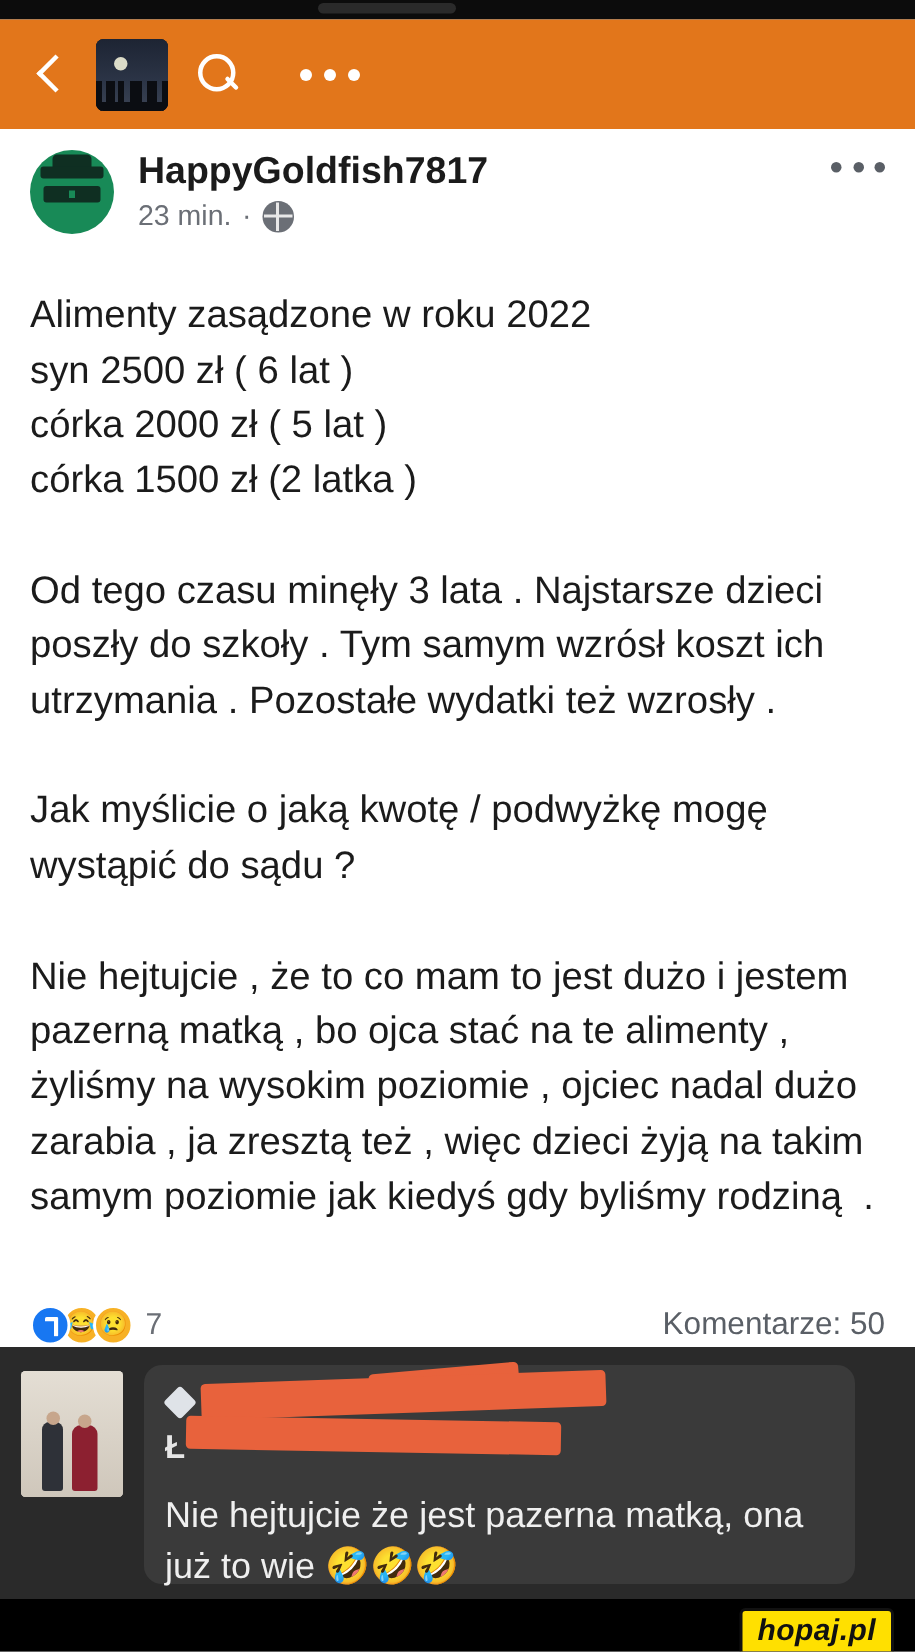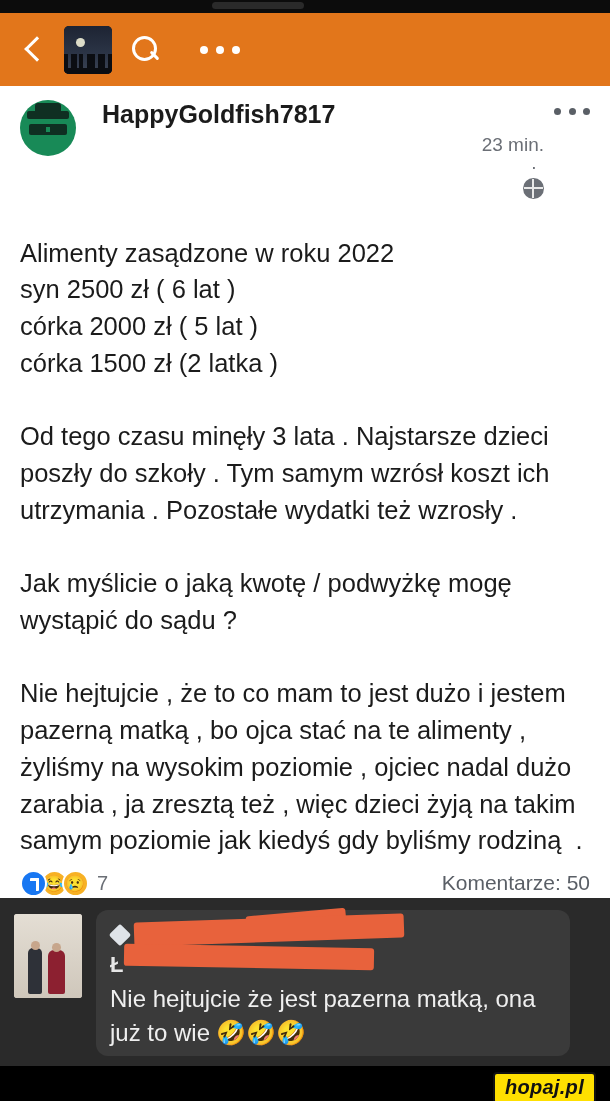--- a/index.html
+++ b/index.html
@@ -154,21 +154,20 @@
     position: absolute;
     top: 86px; left: 0;
     width: 610px;
     background: #fff;
     padding: 10px 20px 0 20px;
   }
   .post-head {
     display: flex;
     align-items: flex-start;
     padding-top: 4px;
-    gap: 10px;
   }
   .avatar {
     width: 56px; height: 56px;
     border-radius: 50%;
     background: #188a57;
     flex: 0 0 auto;
     margin-right: 16px;
     position: relative;
     overflow: hidden;
   }
@@ -203,24 +202,23 @@
   .poster-block { flex: 1 1 auto; min-width: 0; }
   .poster-name {
     font-size: 25px;
     font-weight: bold;
     color: #1b1b1b;
     line-height: 1.15;
   }
   .post-meta {
     margin-top: 5px;
     display: flex;
-    align-items: flex-end;
+    align-items: center;
     font-size: 19px;
     color: #6b6f76;
-    flex-direction: column;
   }
   .post-meta .dot-sep { margin: 0 7px; }
   .globe-icon {
     width: 21px; height: 21px;
     border-radius: 50%;
     background: #6b6f76;
     position: relative;
     display: inline-block;
   }
   .globe-icon::before {
@@ -398,21 +396,21 @@
   .redaction {
     position: absolute;
     background: #e8623c;
     border-radius: 3px;
   }
   .red1 { left: 38px; top: 8px; width: 270px; height: 24px; transform: rotate(-2deg); }
   .red2 { left: 28px; top: 36px; width: 250px; height: 22px; transform: rotate(1deg); }
   .red3 { left: 150px; top: 2px; width: 100px; height: 16px; transform: rotate(-5deg); }
   .comment-text {
     position: absolute;
-    left: 14px; top: 72px;
+    left: 14px; top: 84px;
     width: 450px;
     color: #efefef;
     font-size: 24px;
     line-height: 1.4;
   }
 
   
   .bottom-bar {
     position: absolute;
     left: 0; top: 1066px;

